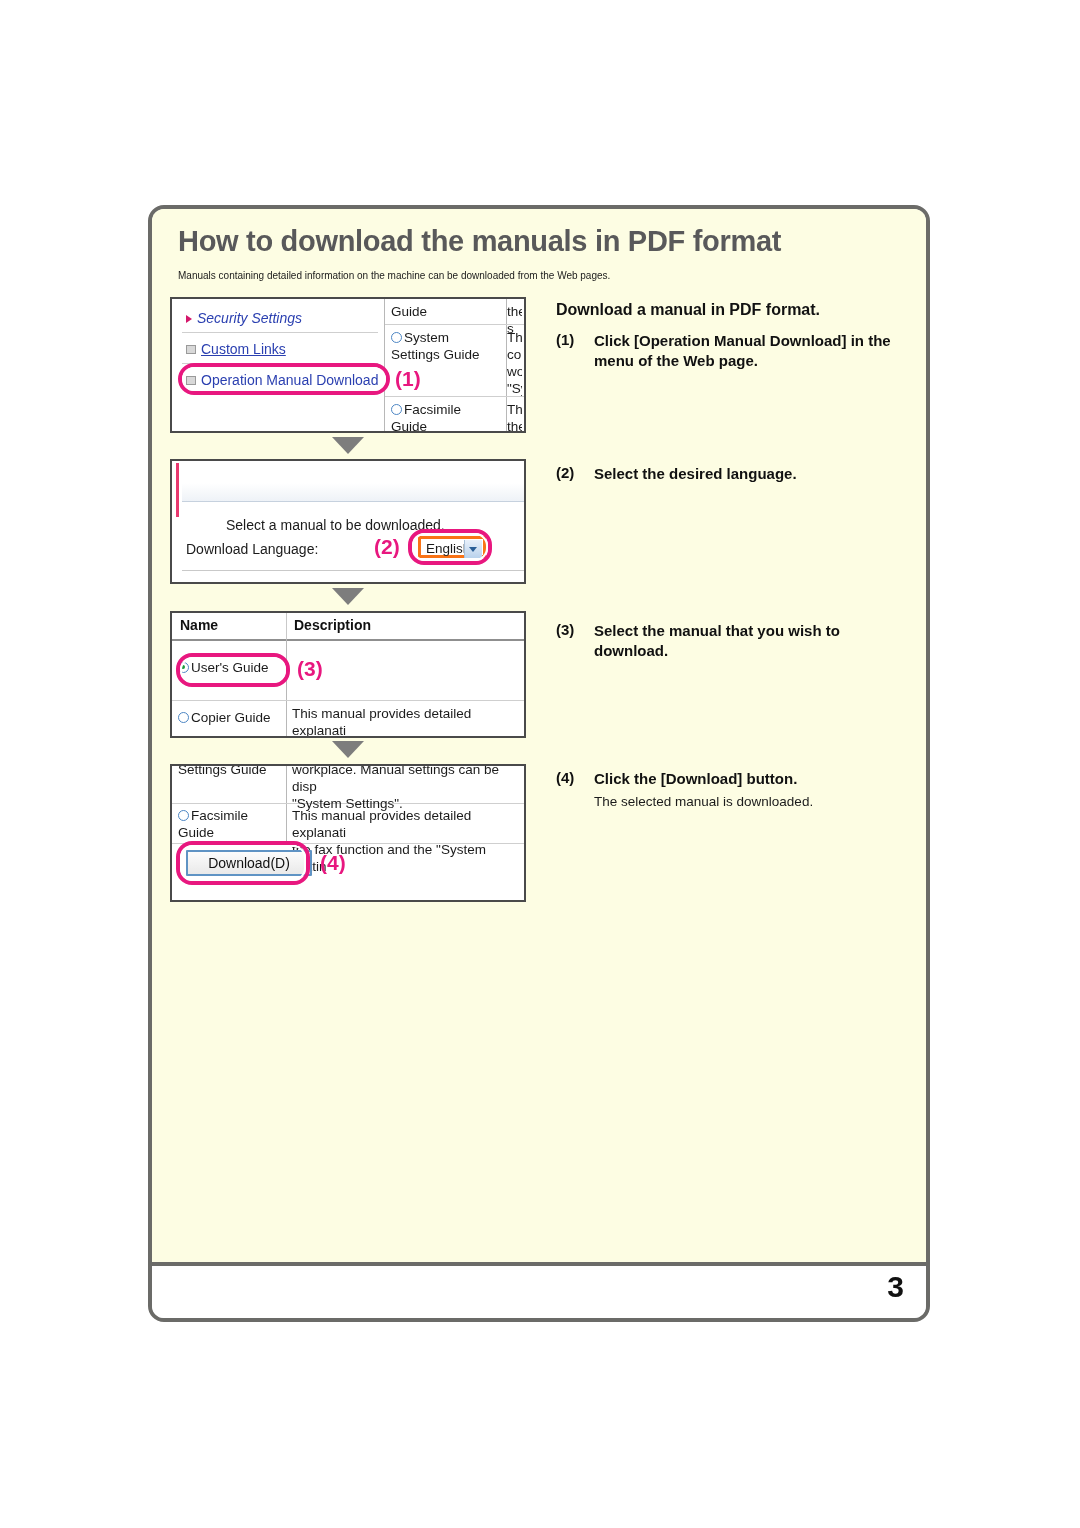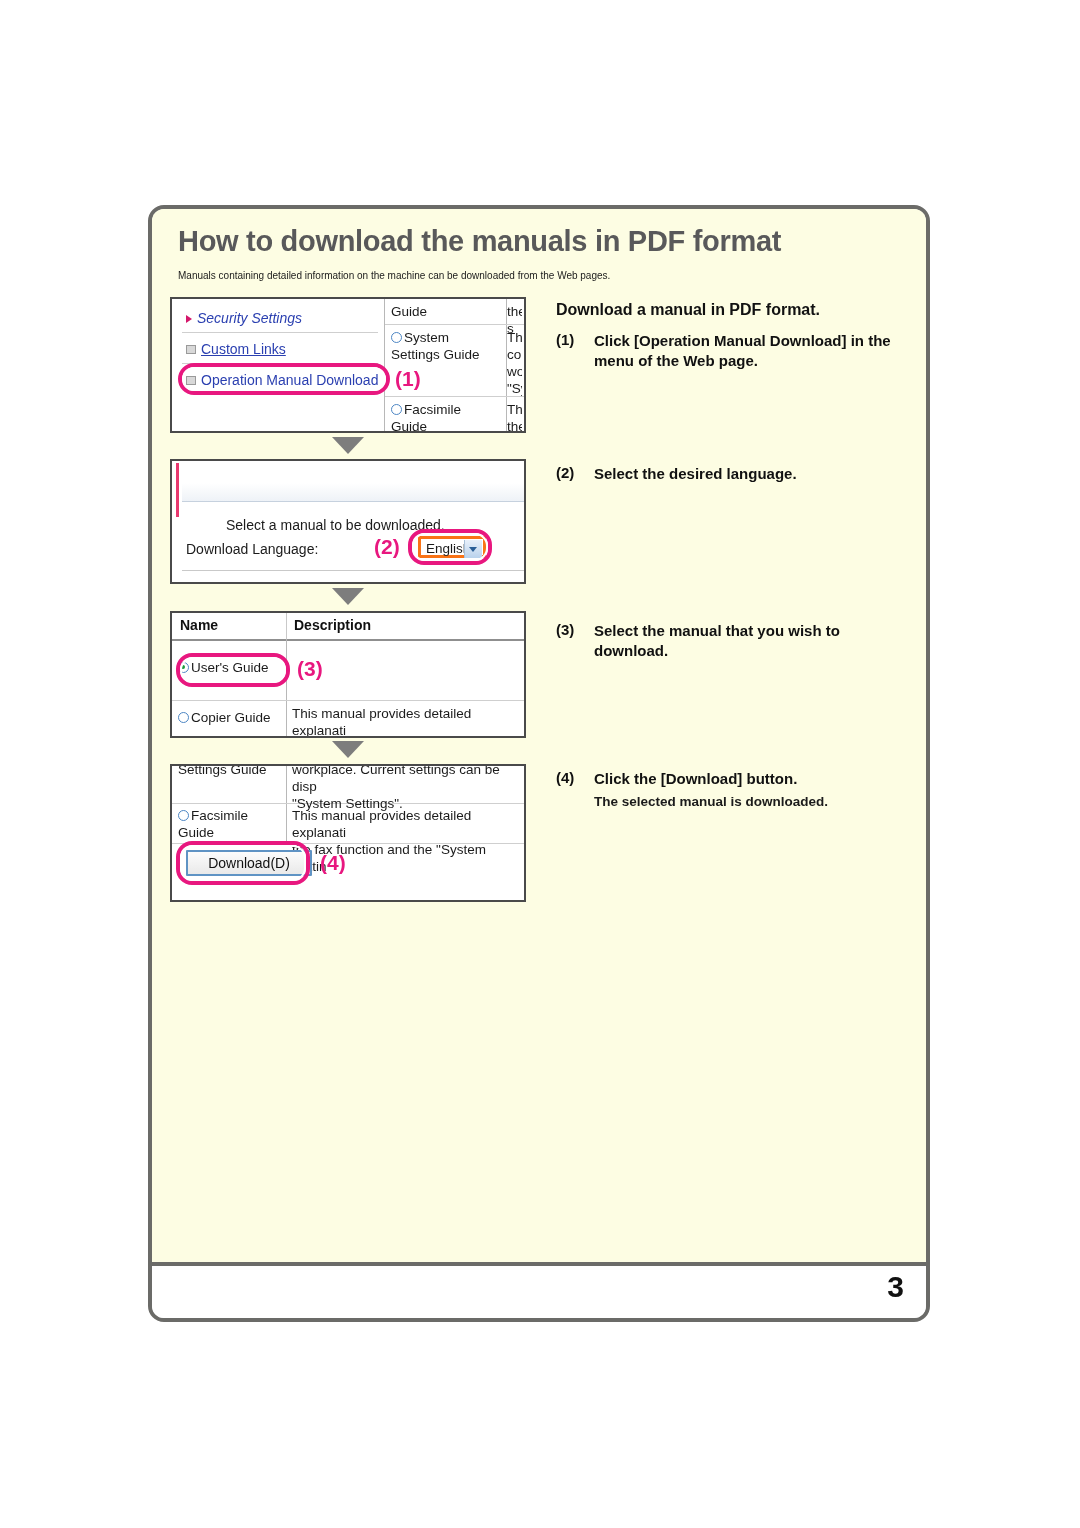--- a/index.html
+++ b/index.html
@@ -363,21 +363,21 @@
     margin-left: 38px;
     font-size: 15px;
     font-weight: bold;
     color: #111111;
     line-height: 20px;
   }
   .step-sub {
     margin-left: 38px;
     margin-top: 4px;
     font-size: 13.5px;
-    font-weight: bold;
+    font-weight: normal;
     color: #1b1b1b;
     line-height: 18px;
   }
   .step-1 { top: 122px; }
   .step-2 { top: 255px; }
   .step-3 { top: 412px; }
   .step-4 { top: 560px; }
 </style>
 </head>
 <body>
@@ -485,21 +485,21 @@
       <div class="ring-inner" style="left:28px; top:448px; width:106px; height:26px;"></div>
       <div class="callnum" style="left:145px; top:448px;">(3)</div>
 
       <div class="arrow arrow-3"></div>
 
       <div class="shot shot-4">
         <div class="frag-vsep" style="left:114px; top:0; height:78px;"></div>
 
         <div class="frag-row" style="top:0;height:38px;">
           <div class="frag-name" style="left:6px;top:-5px;width:104px;white-space:pre-line;">Settings Guide</div>
-          <div class="frag-desc" style="left:120px;top:-5px;white-space:pre-line;">workplace. Current settings can be disp
+          <div class="frag-desc" style="left:120px;top:-5px;white-space:pre-line;">workplace. Manual settings can be disp
 "System Settings".</div>
         </div>
 
         <div class="frag-row" style="top:38px;height:40px;">
           <div class="frag-name" style="left:6px;top:3px;width:104px;"><span class="radio"></span><span style="white-space:pre-line;">Facsimile
 Guide</span></div>
           <div class="frag-desc" style="left:120px;top:3px;white-space:pre-line;">This manual provides detailed explanati
 the fax function and the "System Settin</div>
         </div>
 

